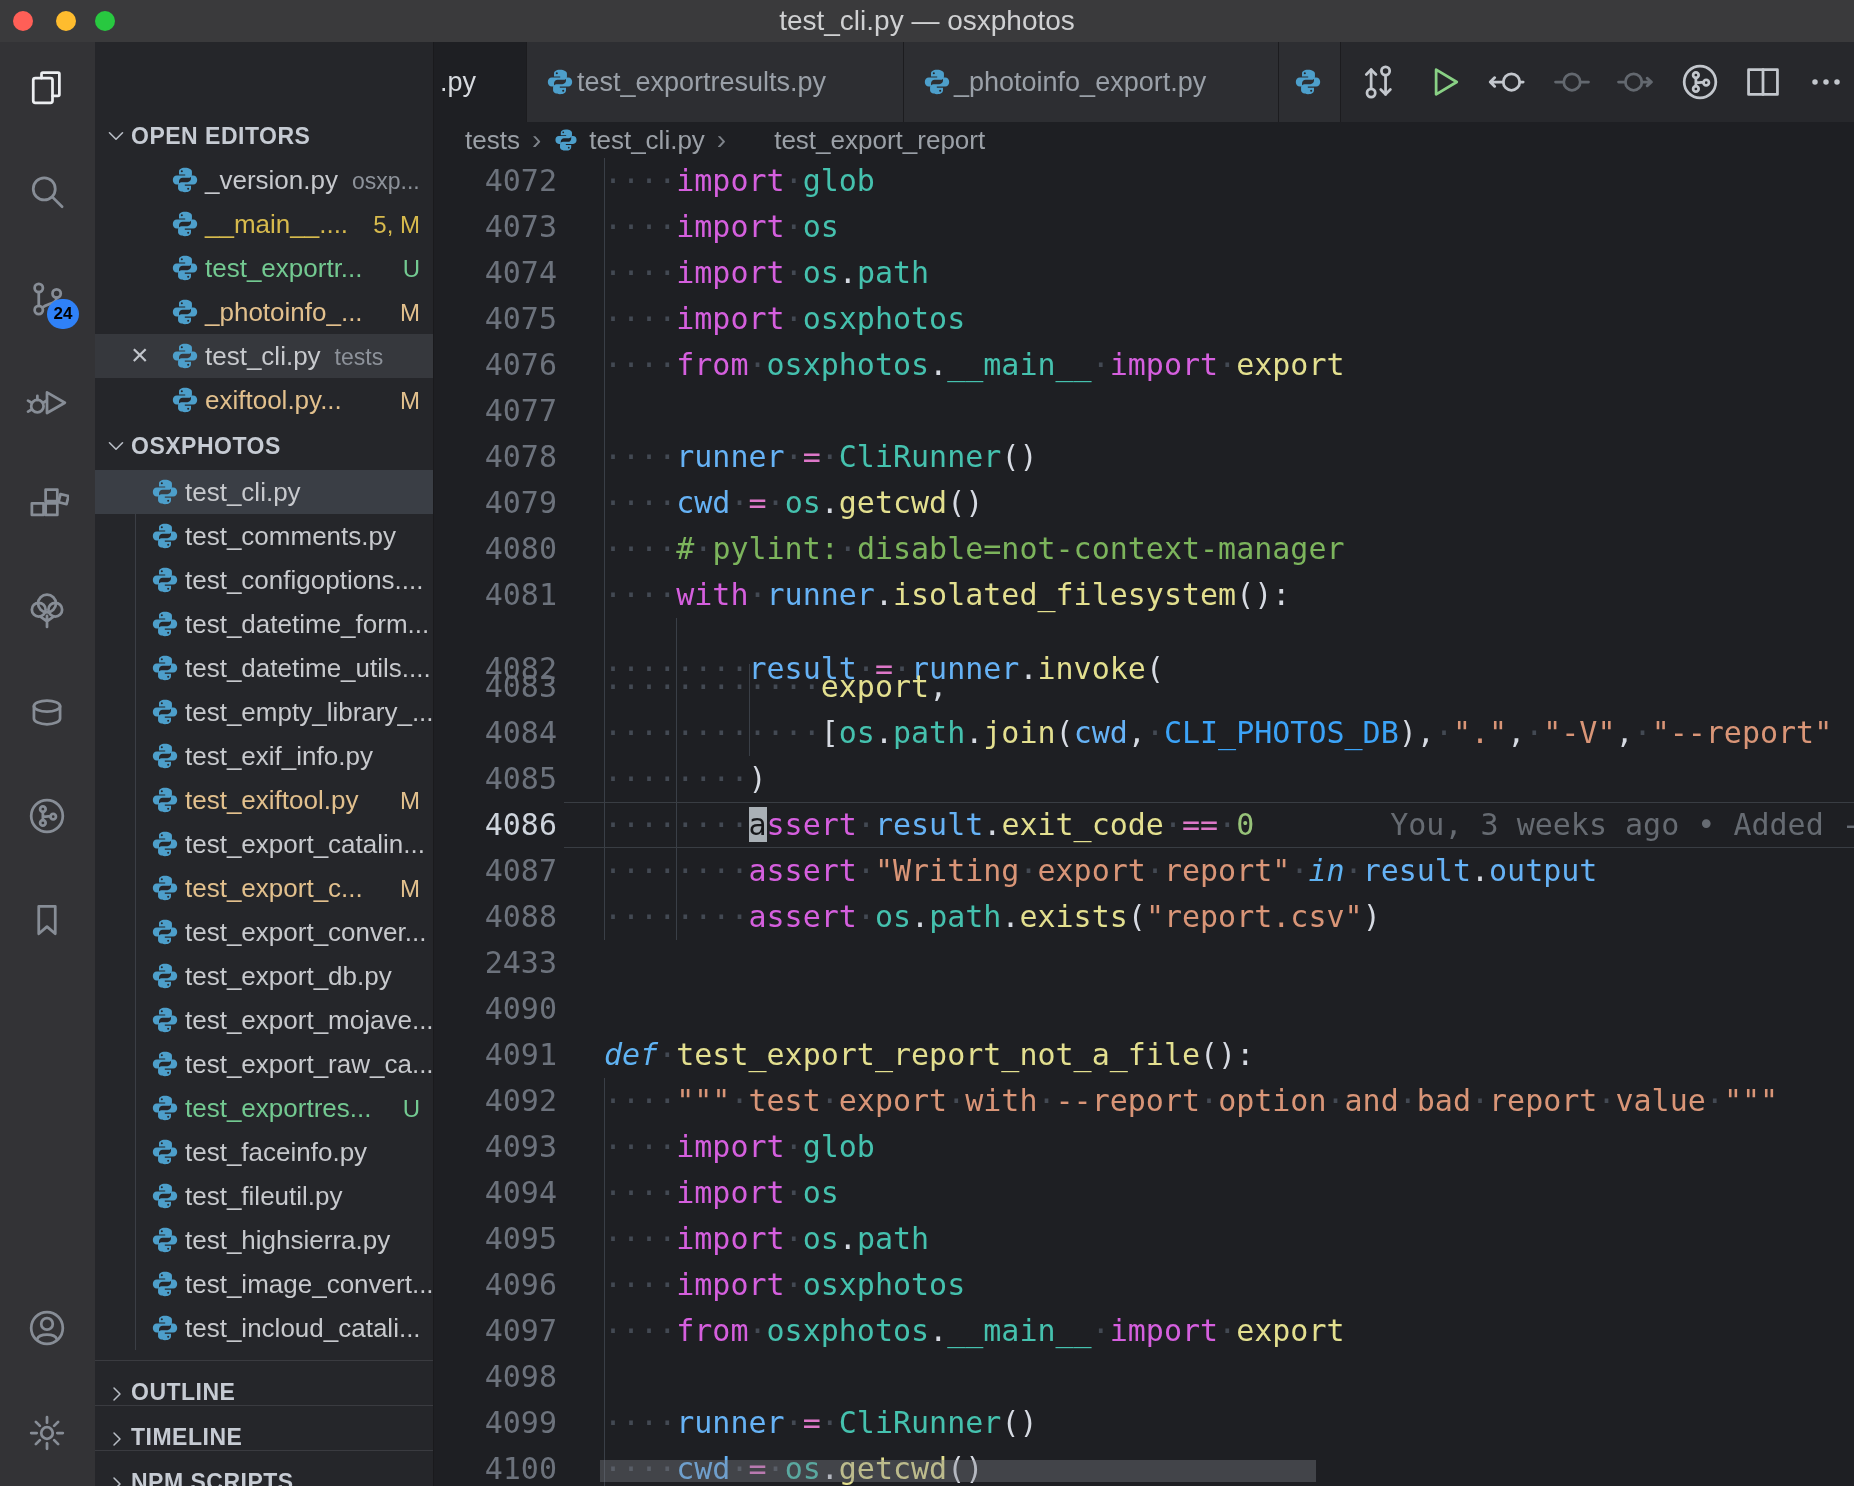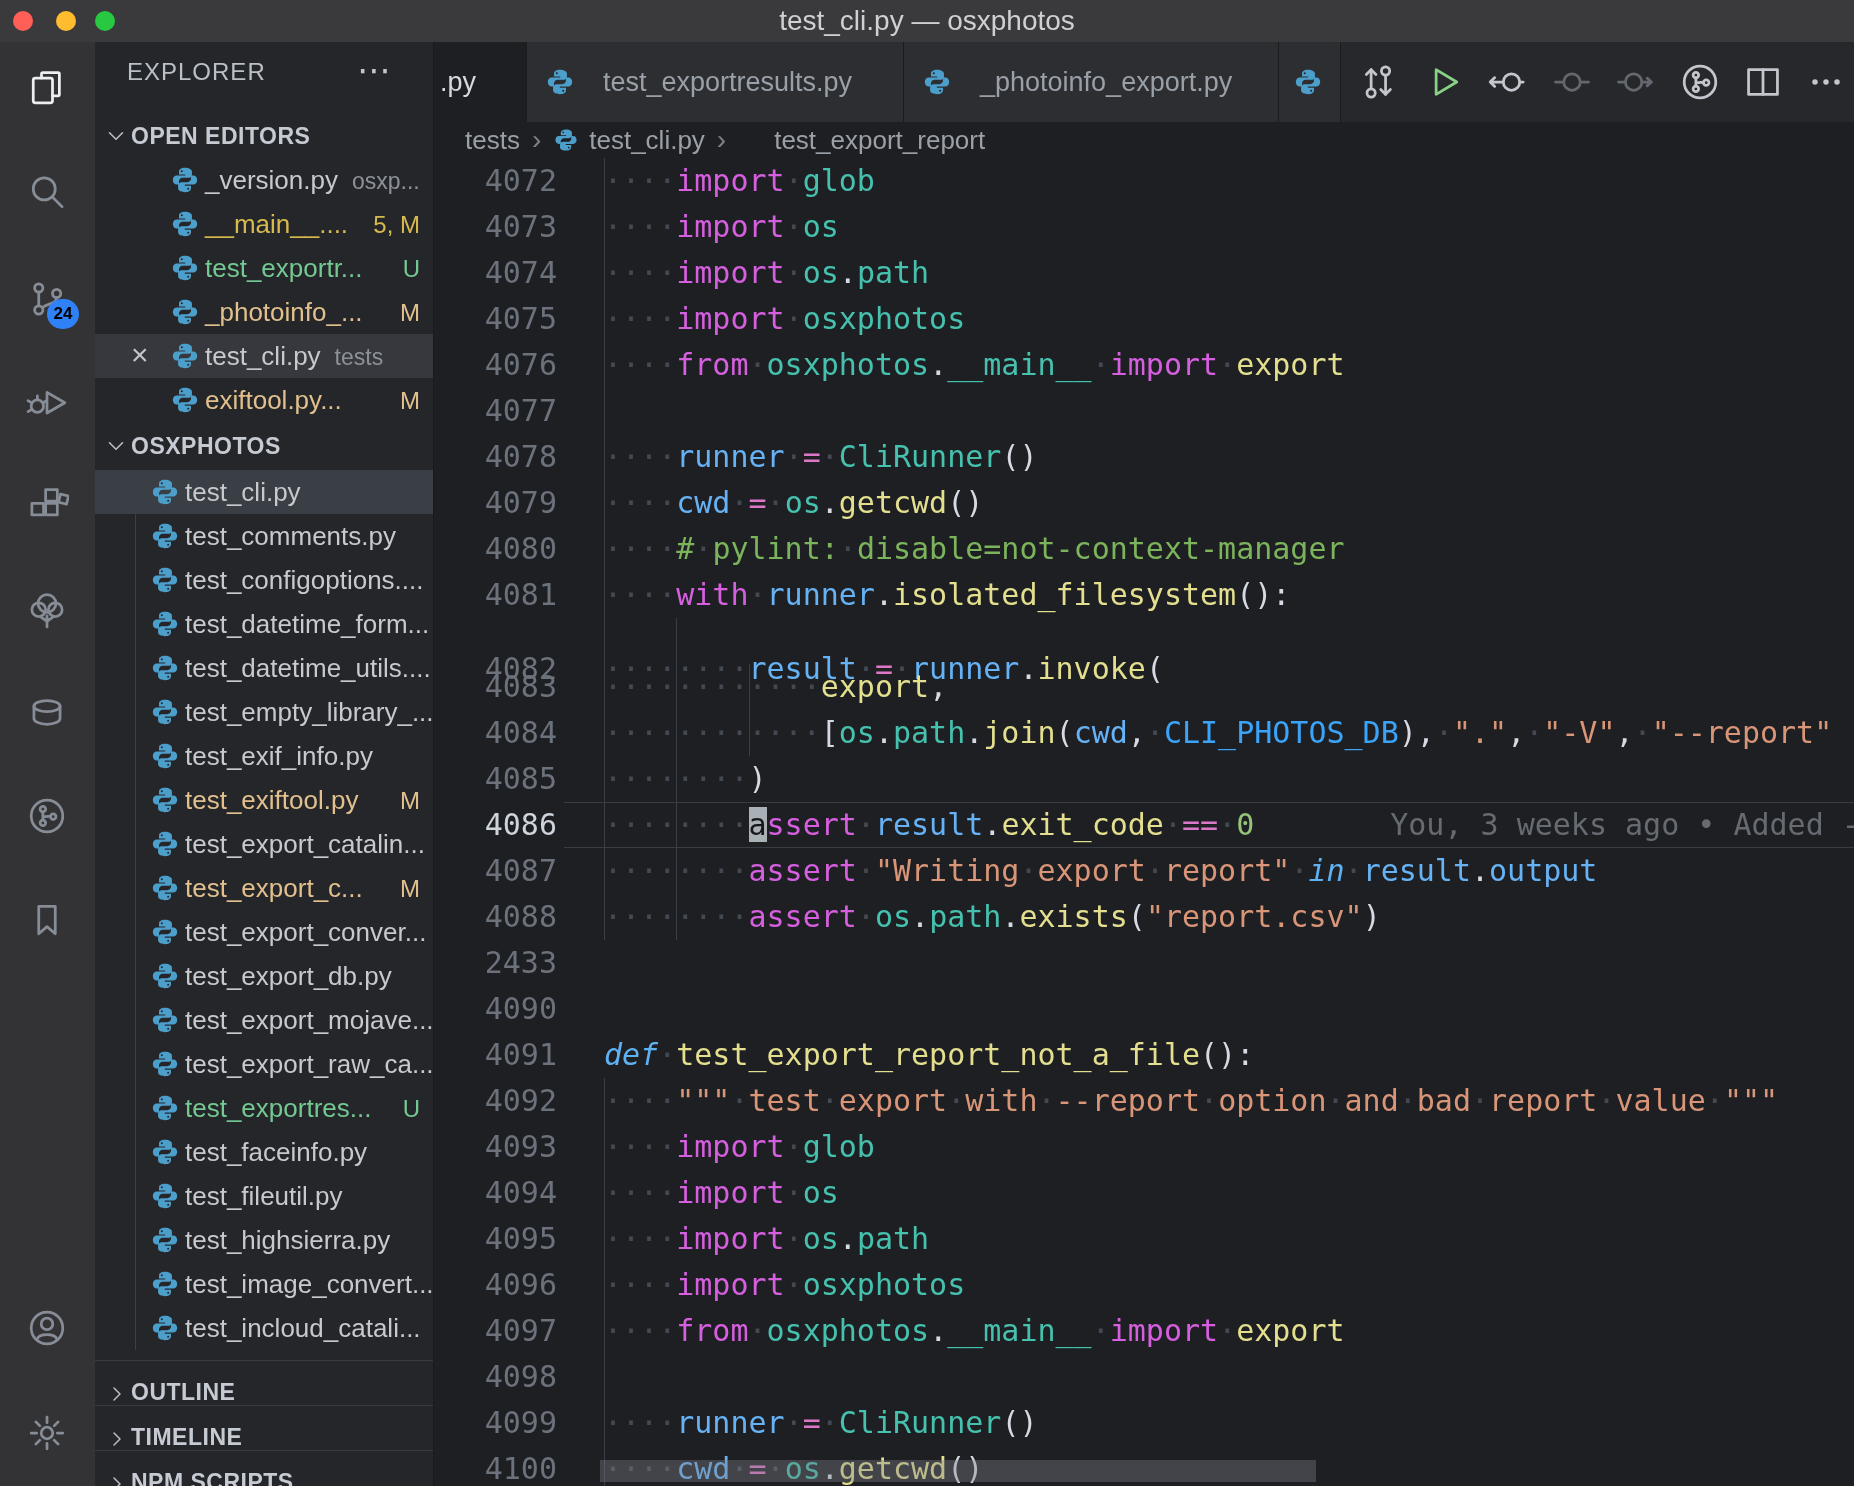--- a/index.html
+++ b/index.html
@@ -42,21 +42,21 @@
   .bottom-sec{position:absolute;left:0;width:339px;height:45px;border-top:1px solid #3a3b40;display:flex;align-items:flex-end;}
   .bottom-sec .chev{width:24px;height:24px;margin-left:10px;color:#b8bdc5;}
   .bottom-sec .chev svg{width:24px;height:24px;}
   
   #editorarea{position:absolute;left:434px;top:42px;width:1420px;height:1444px;background:#1e1f23;overflow:hidden;}
   #tabbar{position:absolute;left:0;top:0;width:100%;height:80px;background:#27282c;display:flex;}
   .tab{height:80px;display:flex;align-items:center;border-right:1px solid #1c1c1f;background:#2d2e32;box-sizing:border-box;flex:0 0 auto;}
   .tab.active{background:#1e1f23;}
   .tab .pyi{width:30px;height:30px;margin-left:18px;}
   .tab .pyi svg{width:30px;height:30px;}
-  .tab .tlabel{font-size:27px;color:#9aa0a8;margin-left:28px;white-space:nowrap;}
+  .tab .tlabel{font-size:27px;color:#9aa0a8;margin-left:2px;white-space:nowrap;}
   .tab.active .tlabel{color:#d6d9de;margin-left:10px;}
   .eact{position:absolute;top:18px;width:44px;height:44px;color:#c3c7cd;}
   .eact svg{width:44px;height:44px;}
   .eact.dim{color:#63686f;}
   #breadcrumb{position:absolute;left:0;top:80px;width:100%;height:36px;display:flex;align-items:center;padding-left:31px;box-sizing:border-box;}
   .bc-label{font-size:26px;color:#9ba0a7;white-space:nowrap;}
   .bc-sep{font-size:28px;color:#7e838a;margin:0 12px;}
   .bc-icon{width:26px;height:26px;margin-right:10px;}
   .bc-icon svg{width:26px;height:26px;}
   
@@ -147,24 +147,20 @@
           <circle cx="16" cy="13" r="4.2"></circle>
           <path d="M8.8 24.2c1.6-4.4 12.8-4.4 14.4 0"></path>
         </svg></div>
       <div class="ai" style="top: 1369px;"><svg viewBox="0 0 32 32" fill="none" stroke="currentColor" stroke-width="2" stroke-linecap="round" stroke-linejoin="round">
           <circle cx="16" cy="16" r="4.2"></circle>
           <path d="M16 4.5v4M16 23.5v4M4.5 16h4M23.5 16h4M7.9 7.9l2.9 2.9M21.2 21.2l2.9 2.9M24.1 7.9L21.2 10.8M10.8 21.2l-2.9 2.9"></path>
         </svg></div>
     </div>
 
   <div id="sidebar">
-    <div id="explorer-header">
-      <span id="explorer-title">EXPLORER</span>
-      <span id="explorer-more">⋯</span>
-    </div>
     <div class="sec-header" id="oe-header" style="top:72px;">
       <span class="chev"><svg viewBox="0 0 32 32" fill="none" stroke="currentColor" stroke-width="2" stroke-linecap="round" stroke-linejoin="round">
             <path d="M8 12l8 8 8-8"></path>
           </svg></span>
       <span class="sec-label">OPEN EDITORS</span>
     </div>
     <div id="open-editors-list">
         <div class="row" style="top: 116px;">
           <span class="pyi" style="left:75px;"><svg viewBox="0 0 32 32" fill="none" stroke="currentColor" stroke-width="2" stroke-linecap="round" stroke-linejoin="round">
               <path stroke="none" fill="#4d9fcb" d="M16 3c-4.5 0-6.4 1.8-6.4 4.2V10h6.6v1.2H7.3C4.7 11.2 3 13.2 3 16s1.7 4.8 4.3 4.8h2.3v-3.2c0-2.1 1.8-3.9 3.9-3.9h6.2c1.9 0 3.7-1.5 3.7-3.4V7.2C23.4 4.8 20.5 3 16 3z"></path>

